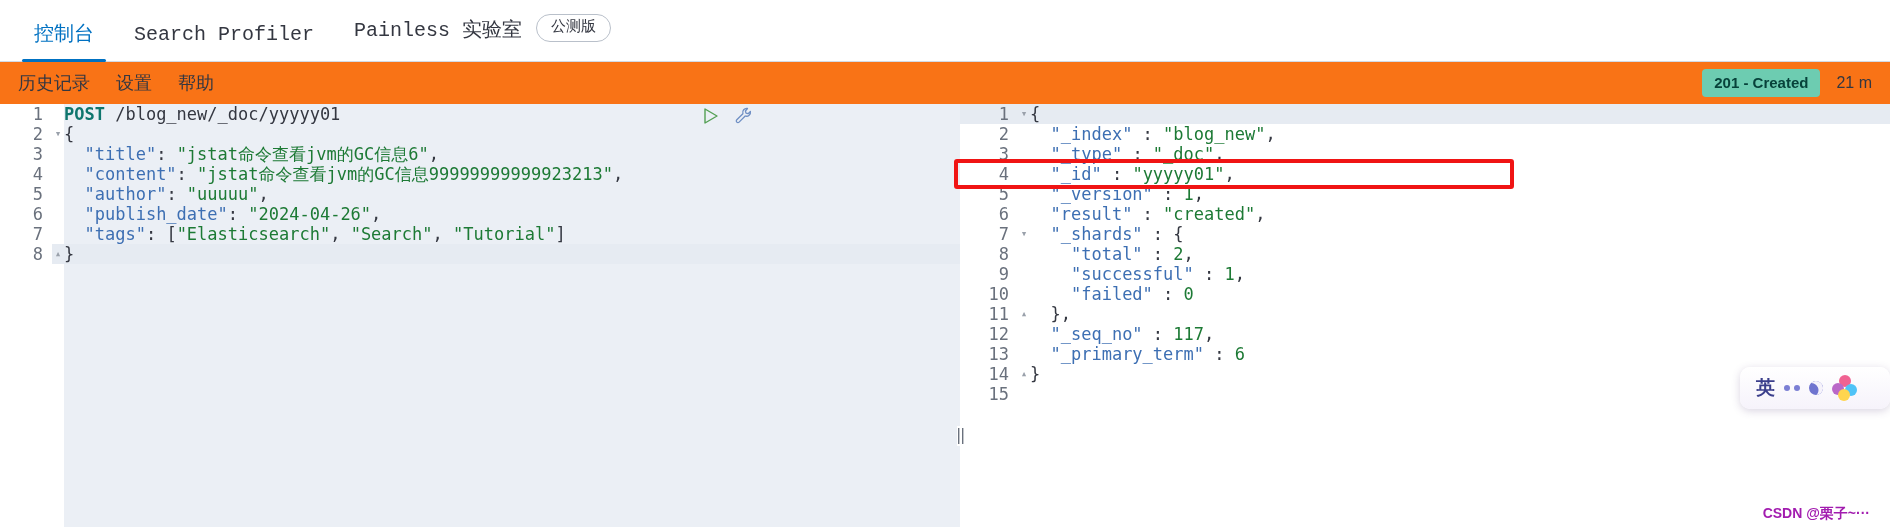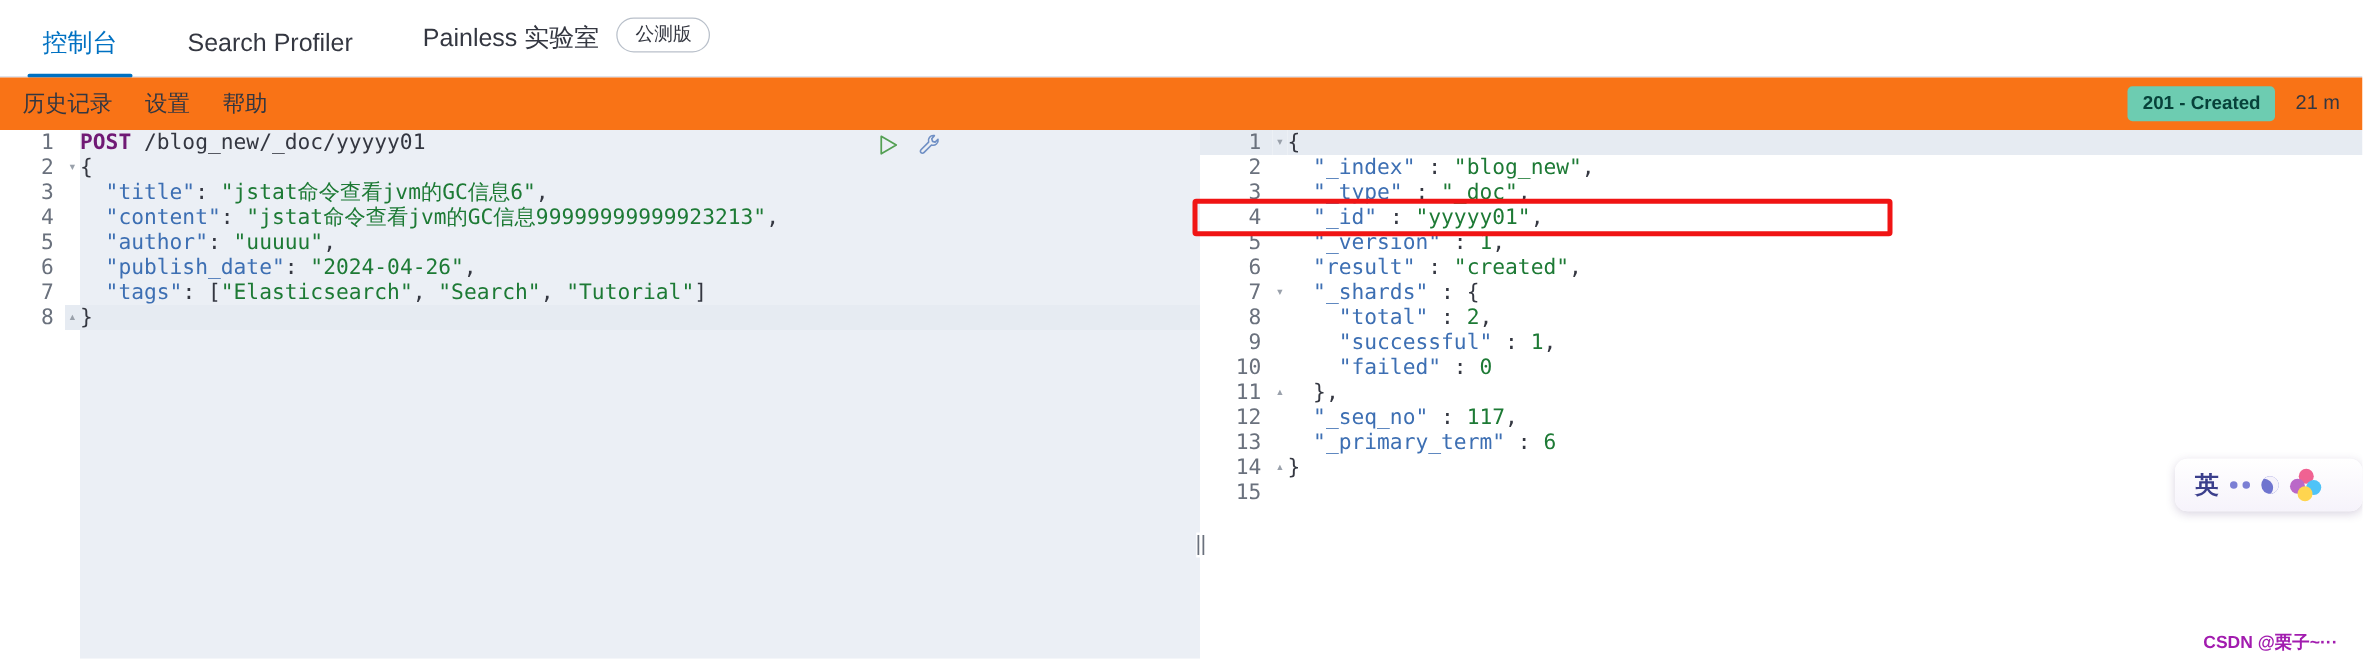--- a/index.html
+++ b/index.html
@@ -12,21 +12,22 @@
   .app { position: relative; width: 1890px; height: 527px; background:#fff; }
 
   
   .tabbar {
     height: 62px;
     display: flex;
     align-items: flex-end;
     padding-left: 14px;
     border-bottom: 1px solid #d3dae6;
     background: #fff;
-    gap: 16px;
+    gap: 0px;
+    font-family: Liberation Mono, monospace;
   }
   .tab {
     position: relative;
     padding: 0 20px 16px 20px;
     font-size: 20px;
     color: #343741;
     line-height: 1;
     cursor: pointer;
     white-space: nowrap;
     display:flex; align-items:center; gap:14px;
@@ -155,21 +156,21 @@
     width: 896px;
     bottom: 0;
     background:#ebeff5;
   }
   .doc-bg-white {
     position:absolute;
     left:0; top:0; width:64px; bottom:0; background:#fff;
   }
 
   
-  .k-method { color:#701a75; font-weight:700;text-align:right; }
+  .k-method { color:#0f766e; font-weight:700;text-align:right; }
   .k-url    { color:#343741;margin-top:20px; }
   .k-brace  { color:#343741; }
   .k-key    { color:#3d6fb3; }
   .k-str    { color:#1d7a35; }
   .k-punct  { color:#343741; }
 
   
   .actions {
     position:absolute;
     top: 2px;

